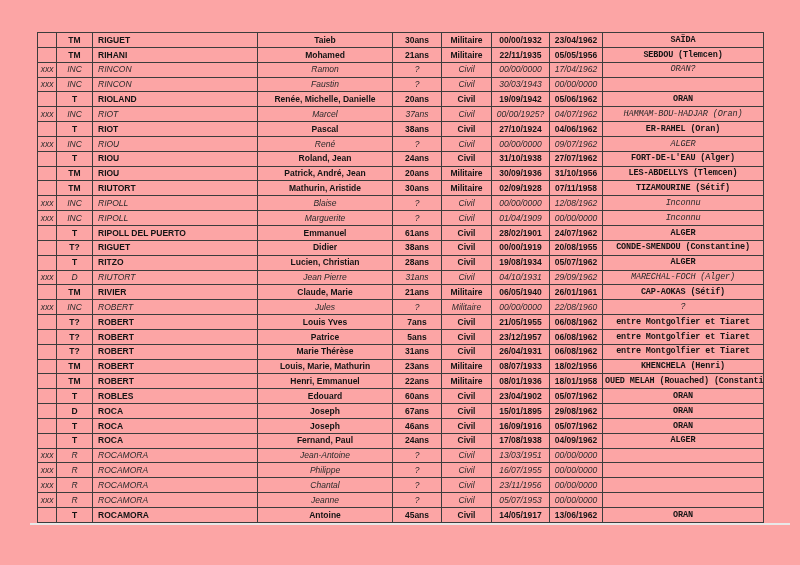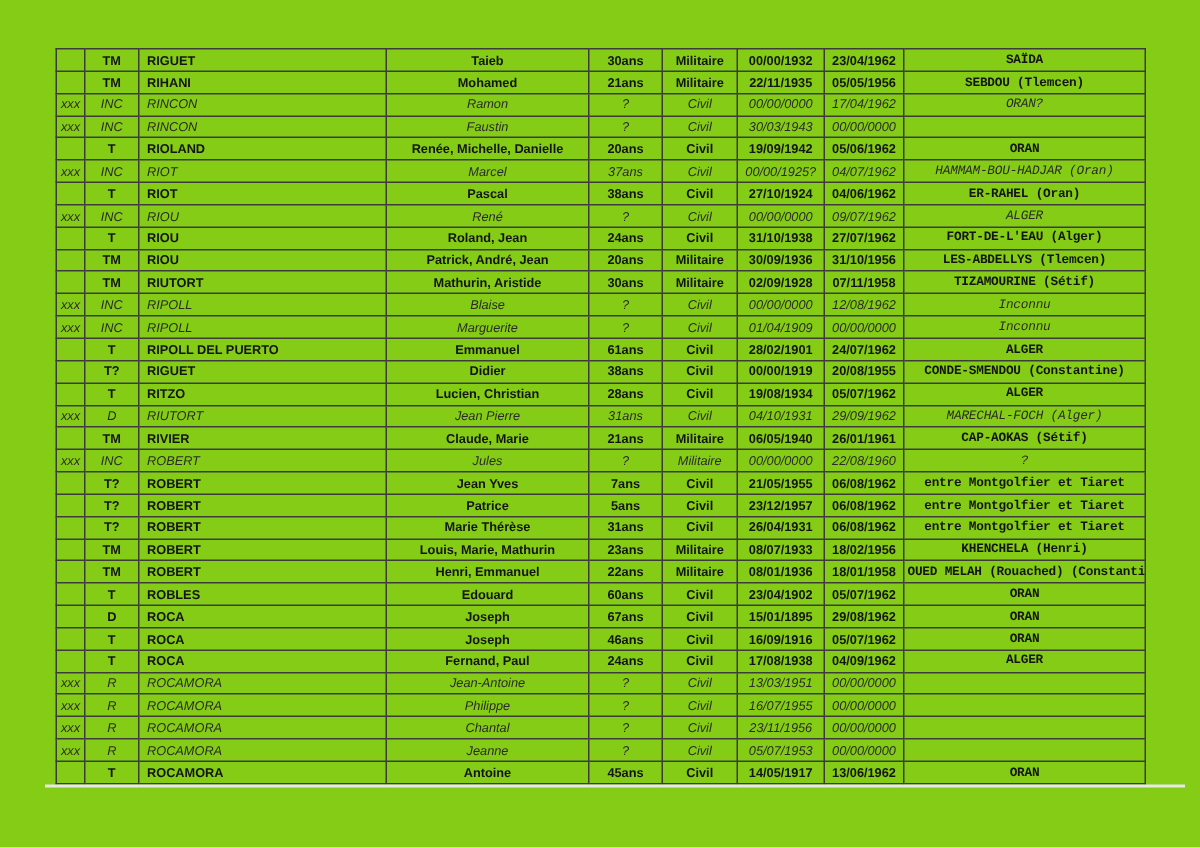--- a/index.html
+++ b/index.html
@@ -5,21 +5,21 @@
   html, body {
     margin: 0; padding: 0;
     width: 800px; height: 565px;
     background: #ffffff;
     font-family: "Liberation Sans", sans-serif;
   }
   .page {
     position: relative;
     width: 800px; height: 565px;
     overflow: hidden;
-    background: #84cc16;
+    background: #fca5a5;
   }
   table.register {
     position: absolute;
     left: 37px; top: 32px;
     width: 726px; height: 491px;
     border-collapse: collapse;
     table-layout: fixed;
   }
   table.register td {
     border: 1px solid #3c3c3c;
@@ -274,21 +274,21 @@
           <td>?</td>
           <td>Militaire</td>
           <td>00/00/0000</td>
           <td>22/08/1960</td>
           <td class="place">?</td>
         </tr>
         <tr class="bold">
           <td></td>
           <td>T?</td>
           <td class="surname">ROBERT</td>
-          <td>Jean Yves</td>
+          <td>Louis Yves</td>
           <td>7ans</td>
           <td>Civil</td>
           <td>21/05/1955</td>
           <td>06/08/1962</td>
           <td class="place">entre Montgolfier et Tiaret</td>
         </tr>
         <tr class="bold">
           <td></td>
           <td>T?</td>
           <td class="surname">ROBERT</td>

